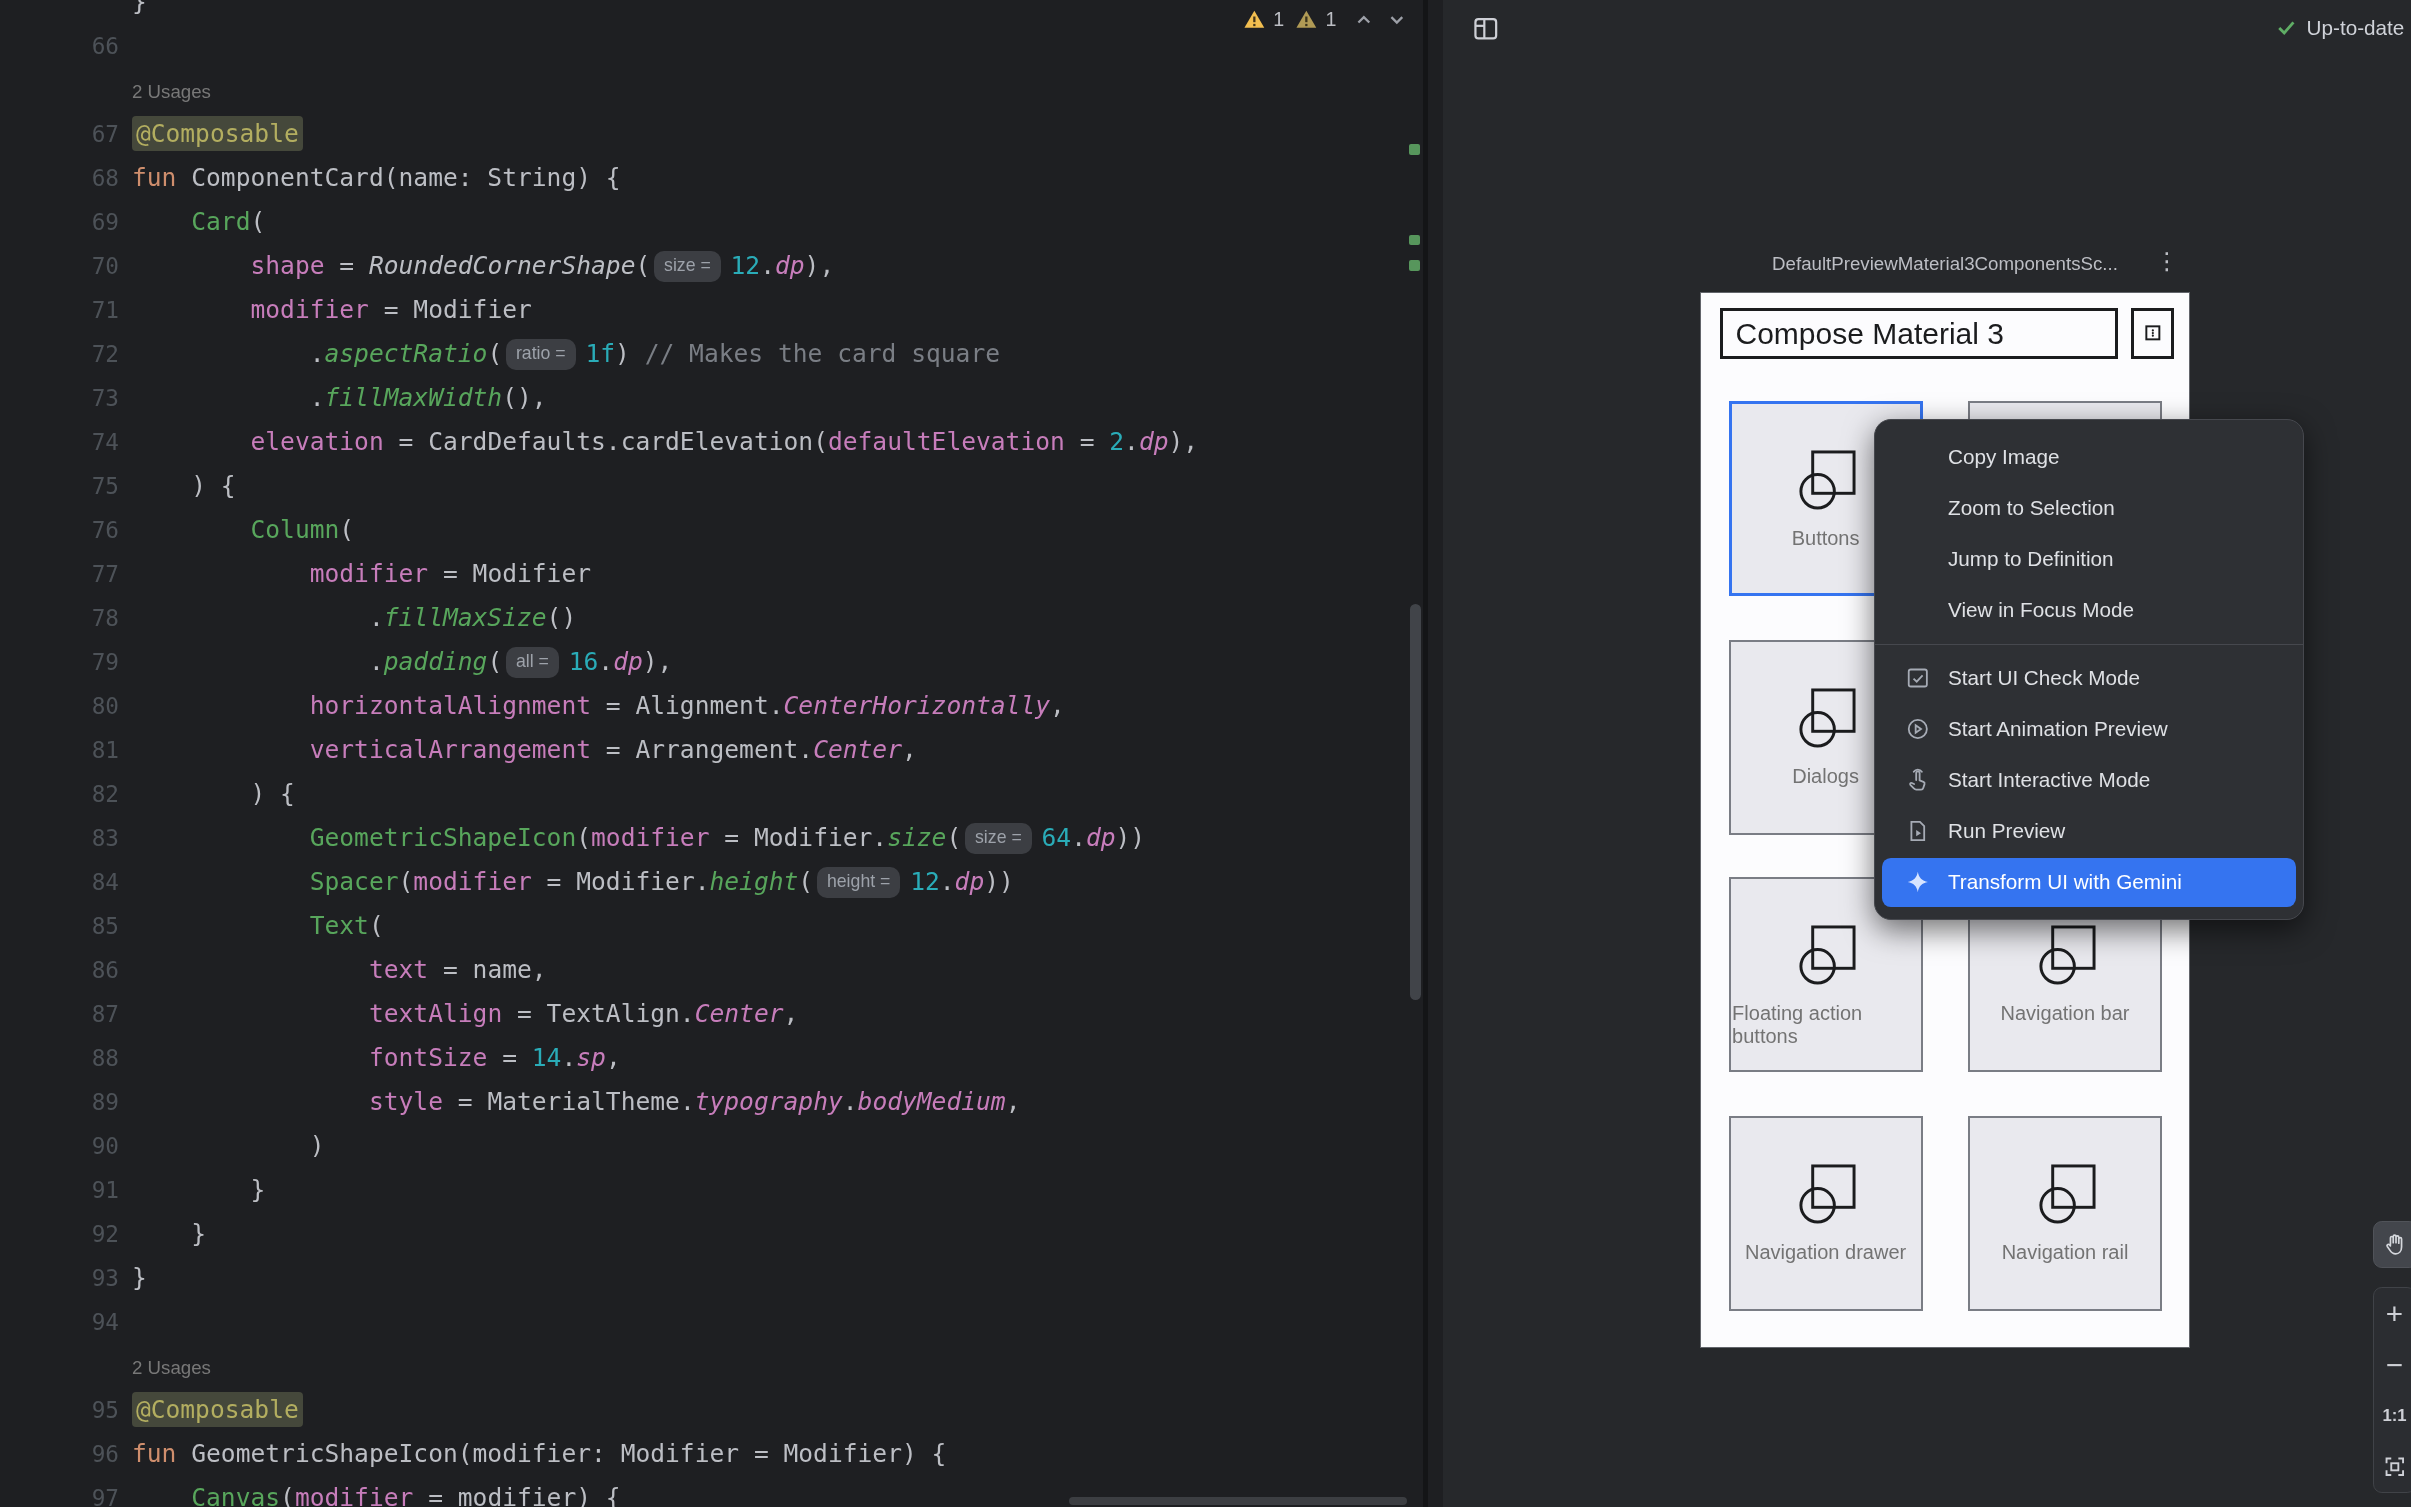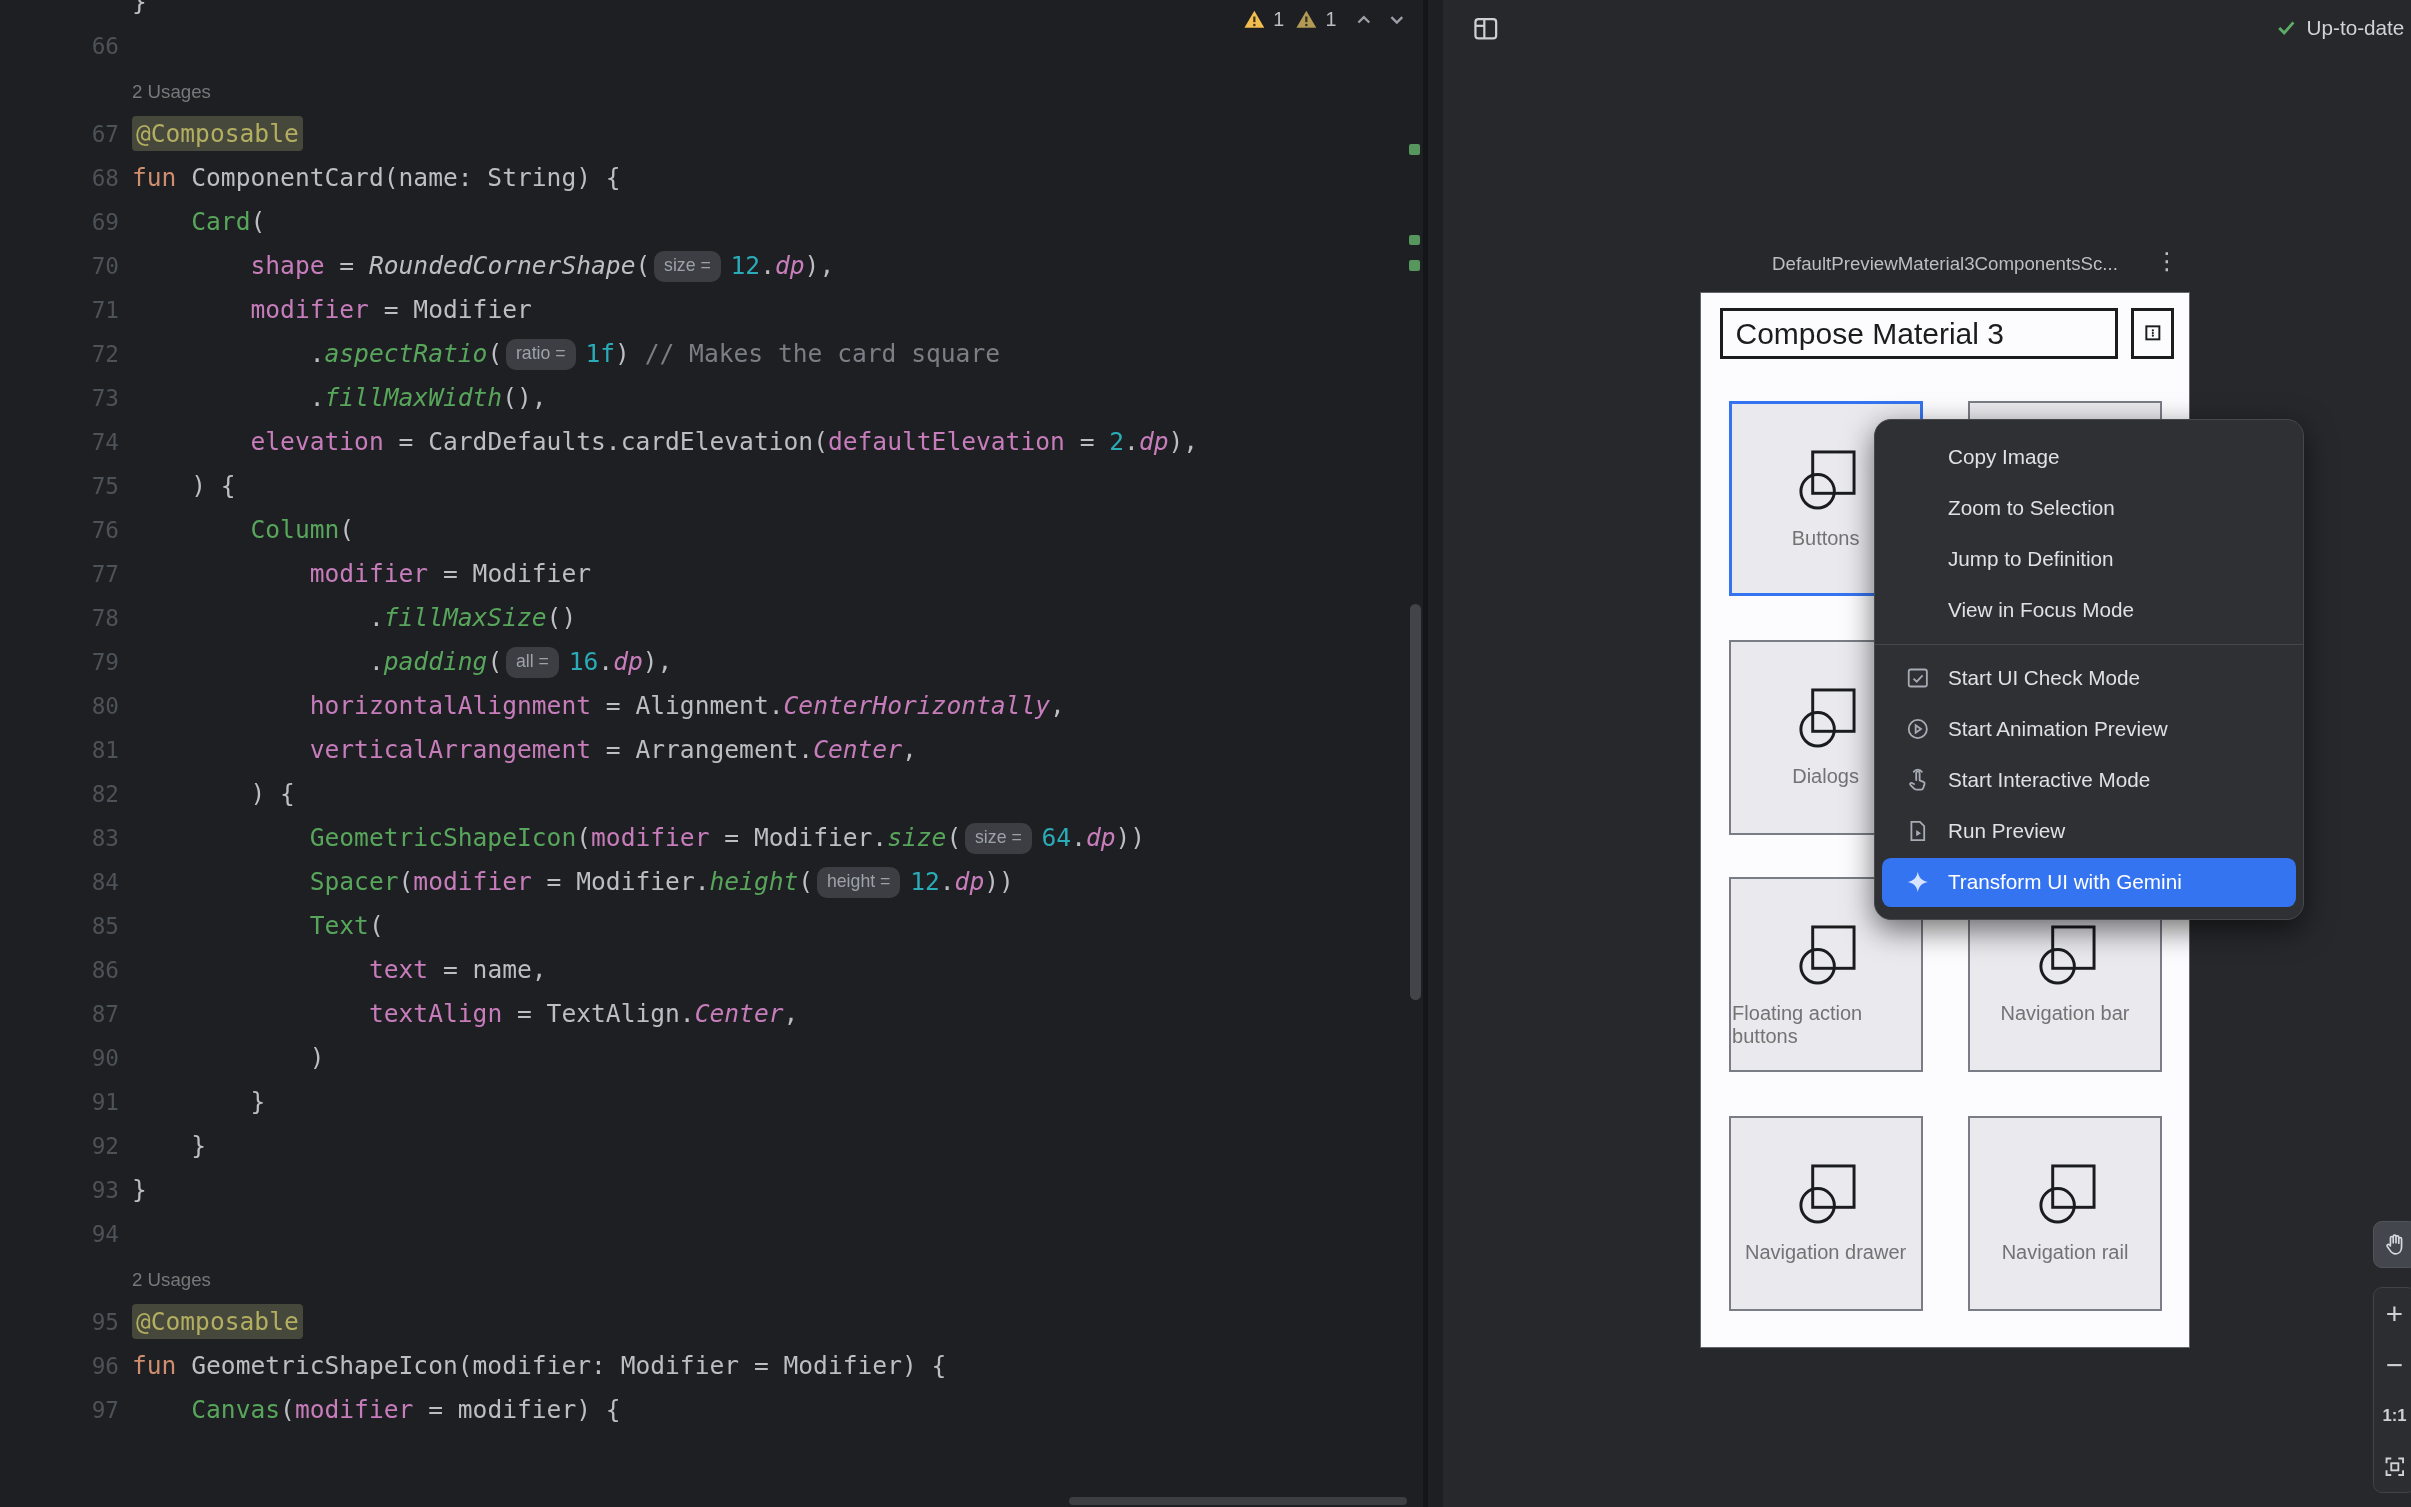--- a/index.html
+++ b/index.html
@@ -185,20 +185,28 @@
         </div>
         <div class="row">
           <div class="ln">86</div>
           <div class="code"><span class="s-p">                </span><span class="s-n">text</span><span class="s-p"> = name,</span></div>
         </div>
         <div class="row">
           <div class="ln">87</div>
           <div class="code"><span class="s-p">                </span><span class="s-n">textAlign</span><span class="s-p"> = TextAlign.</span><span class="s-m">Center</span><span class="s-p">,</span></div>
         </div>
         <div class="row">
+          <div class="ln">88</div>
+          <div class="code"><span class="s-p">                </span><span class="s-n">fontSize</span><span class="s-p"> = </span><span class="s-d">14</span><span class="s-p">.</span><span class="s-m">sp</span><span class="s-p">,</span></div>
+        </div>
+        <div class="row">
+          <div class="ln">89</div>
+          <div class="code"><span class="s-p">                </span><span class="s-n">style</span><span class="s-p"> = MaterialTheme.</span><span class="s-m">typography</span><span class="s-p">.</span><span class="s-m">bodyMedium</span><span class="s-p">,</span></div>
+        </div>
+        <div class="row">
           <div class="ln">90</div>
           <div class="code"><span class="s-p">            )</span></div>
         </div>
         <div class="row">
           <div class="ln">91</div>
           <div class="code"><span class="s-p">        }</span></div>
         </div>
         <div class="row">
           <div class="ln">92</div>
           <div class="code"><span class="s-p">    }</span></div>

